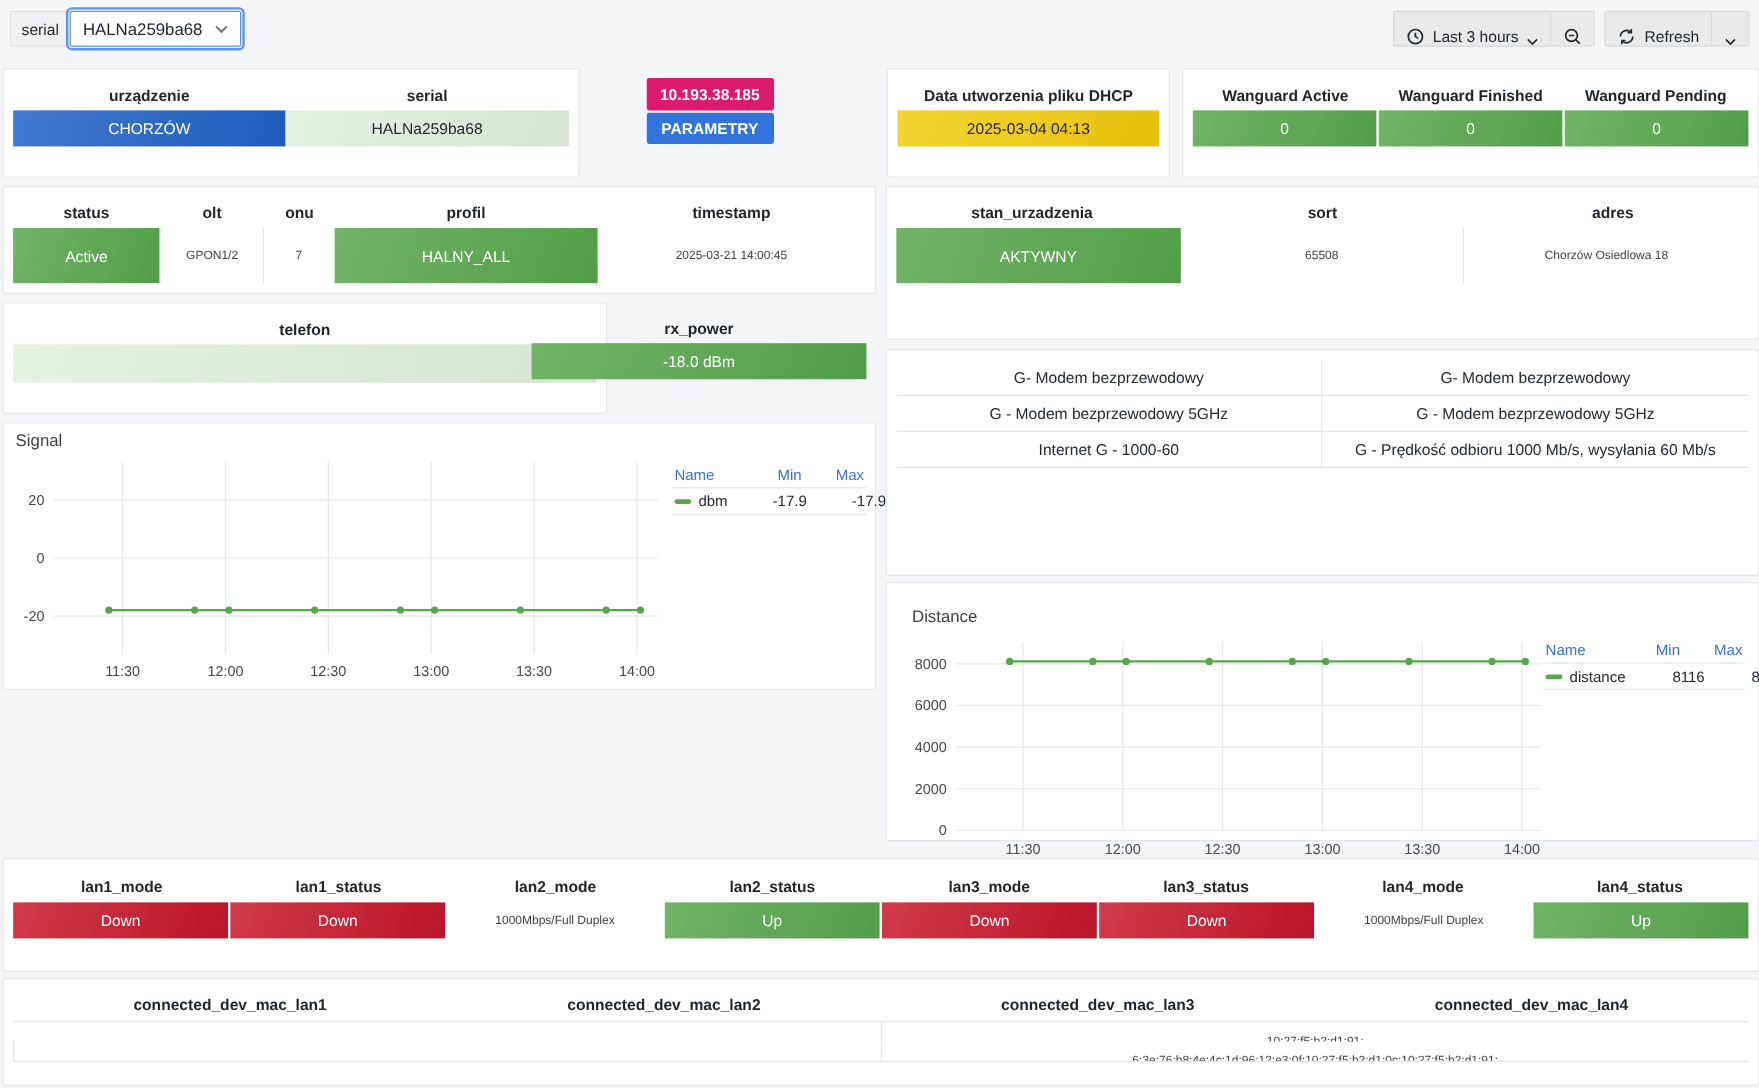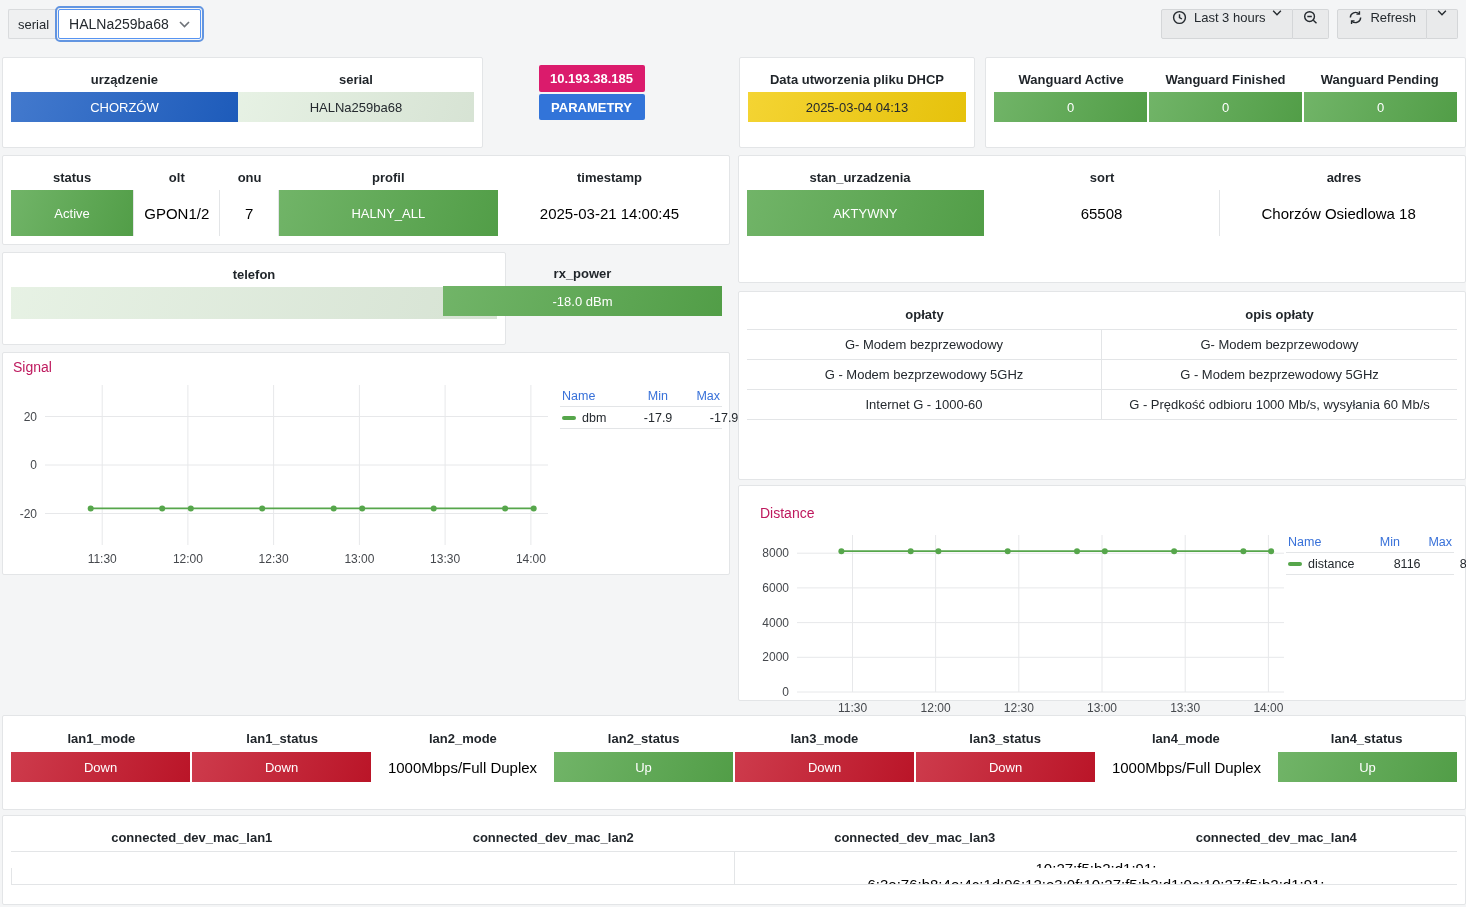--- a/index.html
+++ b/index.html
@@ -9,35 +9,35 @@
   
   .topbar { position:absolute; left:0; top:0; width:1466px; height:46px; background:#F4F5F6; }
   .var-group { position:absolute; left:8px; top:9px; display:flex; align-items:stretch; height:30px; }
   .var-label { display:flex; align-items:center; padding:0 9px; background:#EFF0F1; border:1px solid #D9DBDD;
                border-right:none; border-radius:2px 0 0 2px; font-size:13px; color:#24292E; }
   .var-select { display:flex; align-items:center; gap:10px; padding:0 10px; background:#fff;
                 border:1px solid #5794F2; border-radius:2px; outline:2px solid rgba(50,116,217,.75); outline-offset:1px;
                 font-size:14px; color:#24292E; cursor:pointer; min-width:128px; justify-content:space-between;}
   .tb-right { position:absolute; right:8px; top:9px; display:flex; gap:8px; height:30px; }
   .btn-group { display:flex; }
-  .tb-btn { display:flex; align-items:flex-start; gap:7px; padding:0 10px; background:#E9EAEB; border:1px solid #D4D6D8;
+  .tb-btn { display:flex; align-items:flex-end; gap:7px; padding:0 10px; background:#E9EAEB; border:1px solid #D4D6D8;
             font-size:13px; color:#24292E; cursor:pointer; }
   .btn-group .tb-btn + .tb-btn { border-left:none; }
   .btn-group .tb-btn:first-child { border-radius:2px 0 0 2px; }
   .btn-group .tb-btn:last-child { border-radius:0 2px 2px 0; }
   .tb-btn svg { display:block; }
 
   
   .panel { position:absolute; background:#fff; border:1px solid #E3E5E7; border-radius:2px; padding:8px; }
   .panel.transparent { background:transparent; border:none; }
-  .panel-title { font-size:14px; font-weight:500; color:#be185d; padding:2px 4px 4px 4px; }
+  .panel-title { font-size:14px; font-weight:500; color:#404040; padding:2px 4px 4px 4px; }
 
   .thead { display:grid; align-items:center; text-align:center; font-size:13px; font-weight:600; color:#1F2429; height:26px; }
   .vrow  { display:grid; }
-  .cell  { display:flex; align-items:center; justify-content:center; font-size:15px; color:#000000; overflow:hidden; white-space:nowrap; }
+  .cell  { display:flex; align-items:center; justify-content:center; font-size:10px; color:#404040; overflow:hidden; white-space:nowrap; }
   .vbar  { display:flex; align-items:center; justify-content:center; font-size:13px; color:#fff; overflow:hidden; white-space:nowrap;
            background-image:linear-gradient(110deg,rgba(255,255,255,.16),rgba(0,0,0,.05)); }
   .vbar.dark-text { color:#24292E; }
   .gap2 { gap:2px; }
 
   .b-l { border-left:1px solid #E3E5E7; }
   .b-r { border-right:1px solid #E3E5E7; }
   .b-b { border-bottom:1px solid #E3E5E7; }
 
   
@@ -248,24 +248,20 @@
               <span>dbm</span>
             </span>
           <span class="lv">-17.9</span>
           <span class="lv">-17.9</span>
         </div>
       </div>
     </div>
   </div>
 
   <div class="panel" style="left:738px;top:291px;width:728px;height:189px;">
-    <div class="thead b-b" style="grid-template-columns:1fr 1fr;height:30px;">
-      <div>opłaty</div>
-      <div>opis opłaty</div>
-    </div>
     <div class="oplaty-row">
       <div>G- Modem bezprzewodowy</div>
       <div>G- Modem bezprzewodowy</div>
     </div>
     <div class="oplaty-row">
       <div>G - Modem bezprzewodowy 5GHz</div>
       <div>G - Modem bezprzewodowy 5GHz</div>
     </div>
     <div class="oplaty-row">
       <div>Internet G - 1000-60</div>

